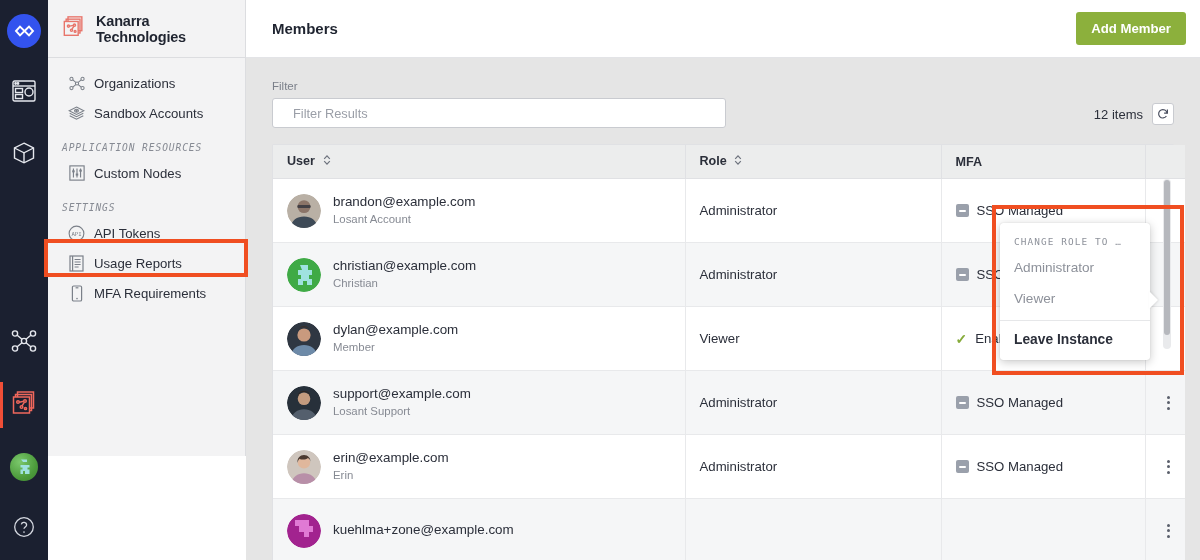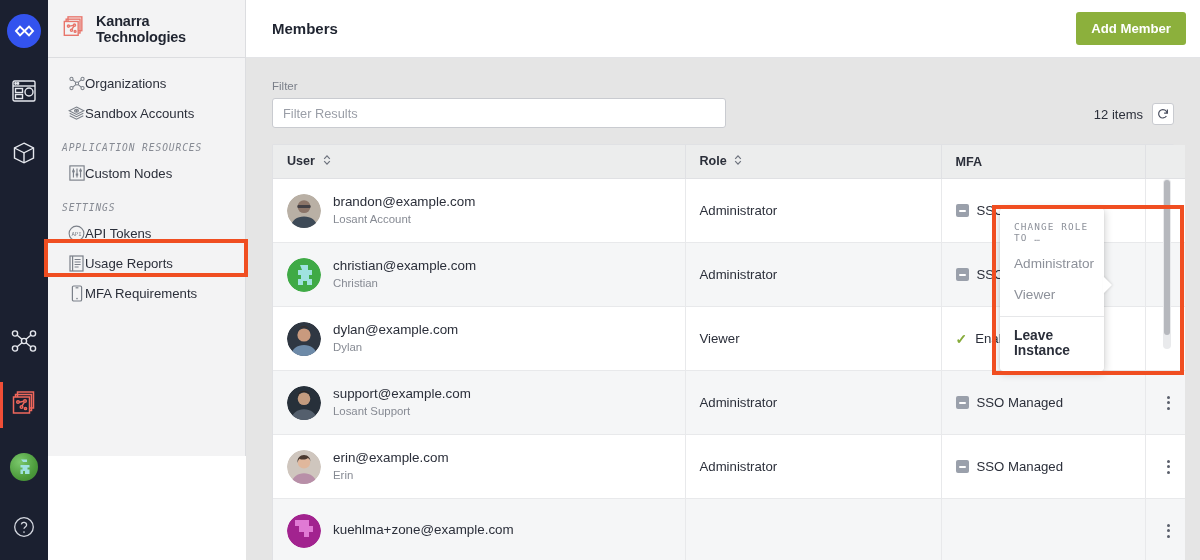--- a/index.html
+++ b/index.html
@@ -42,21 +42,21 @@
     background: #f3f3f4; border-right: 1px solid #dcdde0;
     display: flex; flex-direction: column;
   }
   .brand {
     height: 58px; display: flex; align-items: center; gap: 10px;
     padding: 0 14px; border-bottom: 1px solid #dcdde0; background: #f3f3f4;
   }
   .brand-name { font-size: 14.5px; font-weight: bold; color: #1f2430; letter-spacing: -.2px; }
   .nav { padding-top: 10px; }
   .nav-item {
-    display: flex; align-items: center; 
+    display: flex; align-items: center; gap: 9px;
     height: 30px; padding: 0 12px; margin: 0 6px 0 8px;
     font-size: 13.2px; color: #2b2f3a; border-radius: 2px;
     position: relative; cursor: pointer;
   }
   .nav-item .ic { width: 17px; height: 17px; display: flex; align-items: center; justify-content: center; flex: 0 0 17px; }
   .nav-item.active { background: #d9dadd; }
   .nav-item.active::before {
     content: ""; position: absolute; left: -8px; top: -1px; bottom: -1px;
     width: 4px; background: #3353ee;
   }
@@ -78,21 +78,21 @@
     background: #8cb03c; color: #fff; border: none; border-radius: 3px;
     padding: 9px 15px; font-size: 13.2px; font-weight: bold;
     font-family: Liberation Sans, sans-serif; cursor: pointer;
   }
 
   .content { flex: 1 1 auto; padding: 22px 26px 0 26px; overflow: hidden; position: relative; }
   .filter-label { font-size: 11.5px; color: #7a7f89; margin-bottom: 6px; }
   .filter-row { display: flex; align-items: flex-end; }
   .filter-input {
     width: 454px; height: 30px; border: 1px solid #c9cbd0; border-radius: 3px;
-    padding: 0 10px; font-size: 12.8px; color: #2b2f3a;
+    padding: 0 20px; font-size: 12.8px; color: #2b2f3a;
     font-family: "Liberation Sans", sans-serif; background: #fff; outline: none;
   }
   .filter-input::placeholder { color: #9a9ea7; }
   .count-wrap { margin-left: auto; display: flex; align-items: center; gap: 9px; padding-bottom: 3px; }
   .count-text { font-size: 13px; color: #2b2f3a; }
   .refresh-btn {
     width: 22px; height: 22px; border: 1px solid #c9cbd0; border-radius: 3px;
     background: #fff; display: flex; align-items: center; justify-content: center;
     cursor: pointer; color: #4b5060;
   }
@@ -135,21 +135,21 @@
     position: absolute; top: 34px; right: 2px; width: 8px; height: 170px;
     background: #e9eaec; border-radius: 4px;
   }
   .vscroll::after {
     content: ""; position: absolute; left: 1px; top: 1px; width: 6px; height: 155px;
     background: #b6b8bd; border-radius: 3px;
   }
 
   
   .dropdown {
-    position: absolute; left: 1000px; top: 208px; width: 104px;
+    position: absolute; left: 1000px; top: 223px; width: 150px;
     background: #fff; border-radius: 3px;
     box-shadow: 0 2px 10px rgba(0,0,0,.22), 0 0 1px rgba(0,0,0,.2);
     z-index: 40;
   }
   .dd-caret {
     position: absolute; right: -8px; top: 68px; width: 0; height: 0;
     border-top: 9px solid transparent; border-bottom: 9px solid transparent;
     border-left: 9px solid #fff;
     filter: drop-shadow(1px 0 1px rgba(0,0,0,.10));
   }
@@ -490,21 +490,21 @@
                   <div class="avatar">
                     <svg width="34" height="34" viewBox="0 0 34 34">
                       <circle cx="17" cy="17" r="17" fill="#2f3742"></circle>
                       <circle cx="17" cy="13" r="6.6" fill="#c99a7e"></circle>
                       <path d="M3.5 34c1.4-7.2 6.8-10.9 13.5-10.9S29.1 26.8 30.5 34z" fill="#6d8aa8"></path>
                       <path d="M10.4 10.6a6.6 6.6 0 0 1 13.2 0c0-3.6-2.9-5.4-6.6-5.4s-6.6 1.8-6.6 5.4z" fill="#3a2f29"></path>
                     </svg>
                   </div>
                   <div>
                     <div class="email">dylan@example.com</div>
-                    <div class="uname">Dylan</div>
+                    <div class="uname">Member</div>
                   </div>
                 </div>
               </td>
               <td>Viewer</td>
               <td>
                 <div class="mfa-cell">
                   <span class="chk">✓</span>
                   <span>Enabled</span>
                 </div>
               </td>

